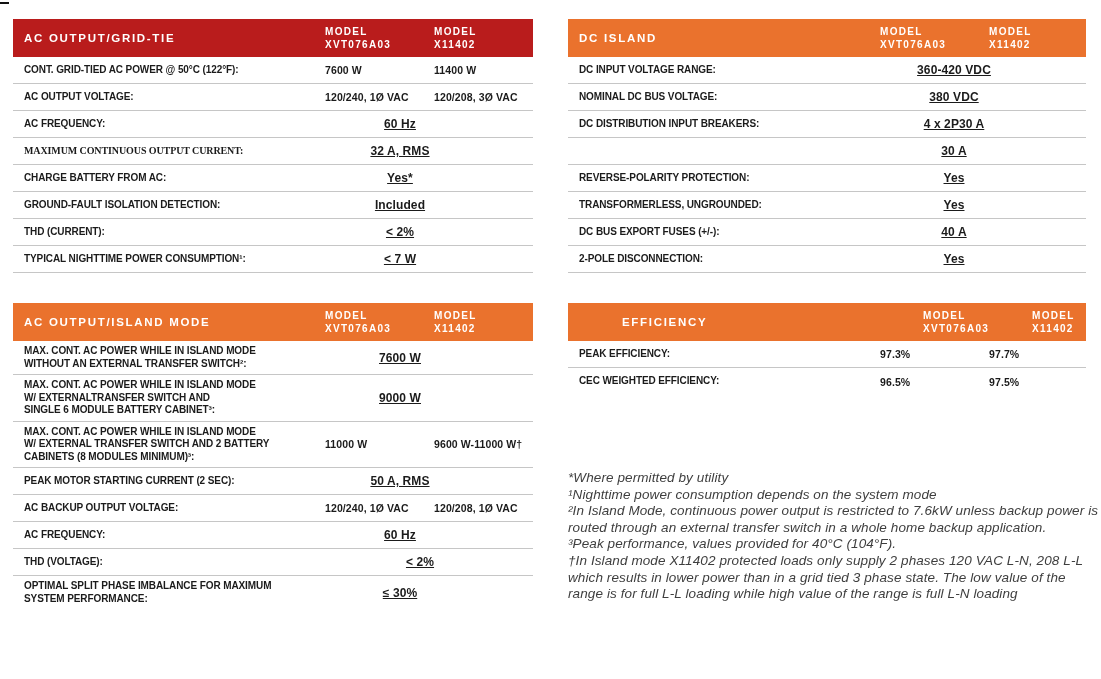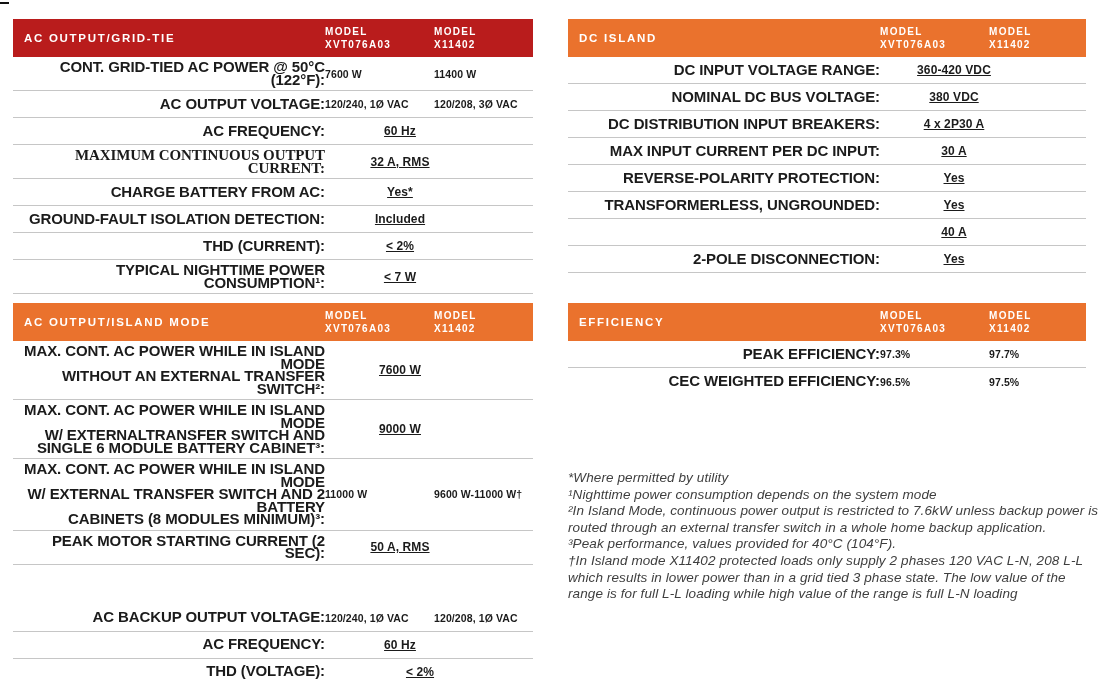--- a/index.html
+++ b/index.html
@@ -53,26 +53,25 @@
     align-items: center;
     min-height: 27px;
     box-sizing: border-box;
     padding: 4px 0;
   }
   .row { border-bottom: 1px solid; }
   .no-last-border .row:last-child { border-bottom: none; }
 
   .row .label {
     padding-left: 11px;
-    font-size: 15px;
+    font-size: 10px;
     font-weight: bold;
     letter-spacing: -0.1px;
     line-height: 12.5px;
     white-space: pre-line;
-    text-align: right;
   }
   .row .val {
     font-size: 10.5px;
     font-weight: bold;
     letter-spacing: 0.1px;
   }
   .row .val-span {
     grid-column: 2 / 4;
     text-align: center;
     padding-right: 58px;
@@ -157,32 +156,32 @@
       </div>
       <div class="row" style="border-bottom-color: rgb(198, 198, 198);">
         <span class="label" style="color: rgb(27, 27, 27);">NOMINAL DC BUS VOLTAGE:</span>
         <span class="val-span" style="color: rgb(27, 27, 27);">380 VDC</span>
       </div>
       <div class="row" style="border-bottom-color: rgb(198, 198, 198);">
         <span class="label" style="color: rgb(27, 27, 27);">DC DISTRIBUTION INPUT BREAKERS:</span>
         <span class="val-span" style="color: rgb(27, 27, 27);">4 x 2P30 A</span>
       </div>
       <div class="row" style="border-bottom-color: rgb(198, 198, 198);">
-        <span class="label" style="color: rgb(27, 27, 27);">MAX INPUT CURRENT PER DC INPUT:</span>
         <span class="val-span" style="color: rgb(27, 27, 27);">30 A</span>
       </div>
       <div class="row" style="border-bottom-color: rgb(198, 198, 198);">
         <span class="label" style="color: rgb(27, 27, 27);">REVERSE-POLARITY PROTECTION:</span>
         <span class="val-span" style="color: rgb(27, 27, 27);">Yes</span>
       </div>
       <div class="row" style="border-bottom-color: rgb(198, 198, 198);">
         <span class="label" style="color: rgb(27, 27, 27);">TRANSFORMERLESS, UNGROUNDED:</span>
         <span class="val-span" style="color: rgb(27, 27, 27);">Yes</span>
       </div>
       <div class="row" style="border-bottom-color: rgb(198, 198, 198);">
+        <span class="label" style="color: rgb(27, 27, 27);">DC BUS EXPORT FUSES (+/-):</span>
         <span class="val-span" style="color: rgb(27, 27, 27);">40 A</span>
       </div>
       <div class="row" style="border-bottom-color: rgb(198, 198, 198);">
         <span class="label" style="color: rgb(27, 27, 27);">2-POLE DISCONNECTION:</span>
         <span class="val-span" style="color: rgb(27, 27, 27);">Yes</span>
       </div>
     </section>
 
   <section class="spec-table pos-t3 no-last-border">
       <div class="thead" style="background: rgb(234, 114, 45);">
@@ -207,42 +206,42 @@
         <span class="label" style="color: rgb(27, 27, 27);">MAX. CONT. AC POWER WHILE IN ISLAND MODE
 W/ EXTERNAL TRANSFER SWITCH AND 2 BATTERY
 CABINETS (8 MODULES MINIMUM)³:</span>
         <span class="val" style="color: rgb(27, 27, 27);">11000 W</span>
         <span class="val" style="color: rgb(27, 27, 27);">9600 W-11000 W†</span>
       </div>
       <div class="row" style="border-bottom-color: rgb(198, 198, 198);">
         <span class="label" style="color: rgb(27, 27, 27);">PEAK MOTOR STARTING CURRENT (2 SEC):</span>
         <span class="val-span" style="color: rgb(27, 27, 27);">50 A, RMS</span>
       </div>
-      <div class="row" style="border-bottom-color: rgb(198, 198, 198); margin-top: 40px;">
+      <div class="row" style="border-bottom-color: rgb(198, 198, 198);">
         <span class="label" style="color: rgb(27, 27, 27);">AC BACKUP OUTPUT VOLTAGE:</span>
         <span class="val" style="color: rgb(27, 27, 27);">120/240, 1Ø VAC</span>
         <span class="val" style="color: rgb(27, 27, 27);">120/208, 1Ø VAC</span>
       </div>
       <div class="row" style="border-bottom-color: rgb(198, 198, 198);">
         <span class="label" style="color: rgb(27, 27, 27);">AC FREQUENCY:</span>
         <span class="val-span" style="color: rgb(27, 27, 27);">60 Hz</span>
       </div>
       <div class="row" style="border-bottom-color: rgb(198, 198, 198); gap: 40px;">
         <span class="label" style="color: rgb(27, 27, 27);">THD (VOLTAGE):</span>
         <span class="val-span" style="color: rgb(27, 27, 27);">&lt; 2%</span>
       </div>
       <div class="row" style="border-bottom-color: rgb(198, 198, 198);">
         <span class="label" style="color: rgb(27, 27, 27);">OPTIMAL SPLIT PHASE IMBALANCE FOR MAXIMUM
 SYSTEM PERFORMANCE:</span>
         <span class="val-span" style="color: rgb(27, 27, 27);">≤ 30%</span>
       </div>
     </section>
 
   <section class="spec-table pos-t4 no-last-border">
-      <div class="thead" style="background: rgb(234, 114, 45);">
+      <div class="thead" style="background: rgb(234, 114, 45); padding-left: 43px;">
         <span class="title">EFFICIENCY</span>
         <span class="model-cell">MODEL
 XVT076A03</span>
         <span class="model-cell">MODEL
 X11402</span>
       </div>
       <div class="row" style="border-bottom-color: rgb(198, 198, 198);">
         <span class="label" style="color: rgb(27, 27, 27);">PEAK EFFICIENCY:</span>
         <span class="val" style="color: rgb(27, 27, 27);">97.3%</span>
         <span class="val" style="color: rgb(27, 27, 27);">97.7%</span>

